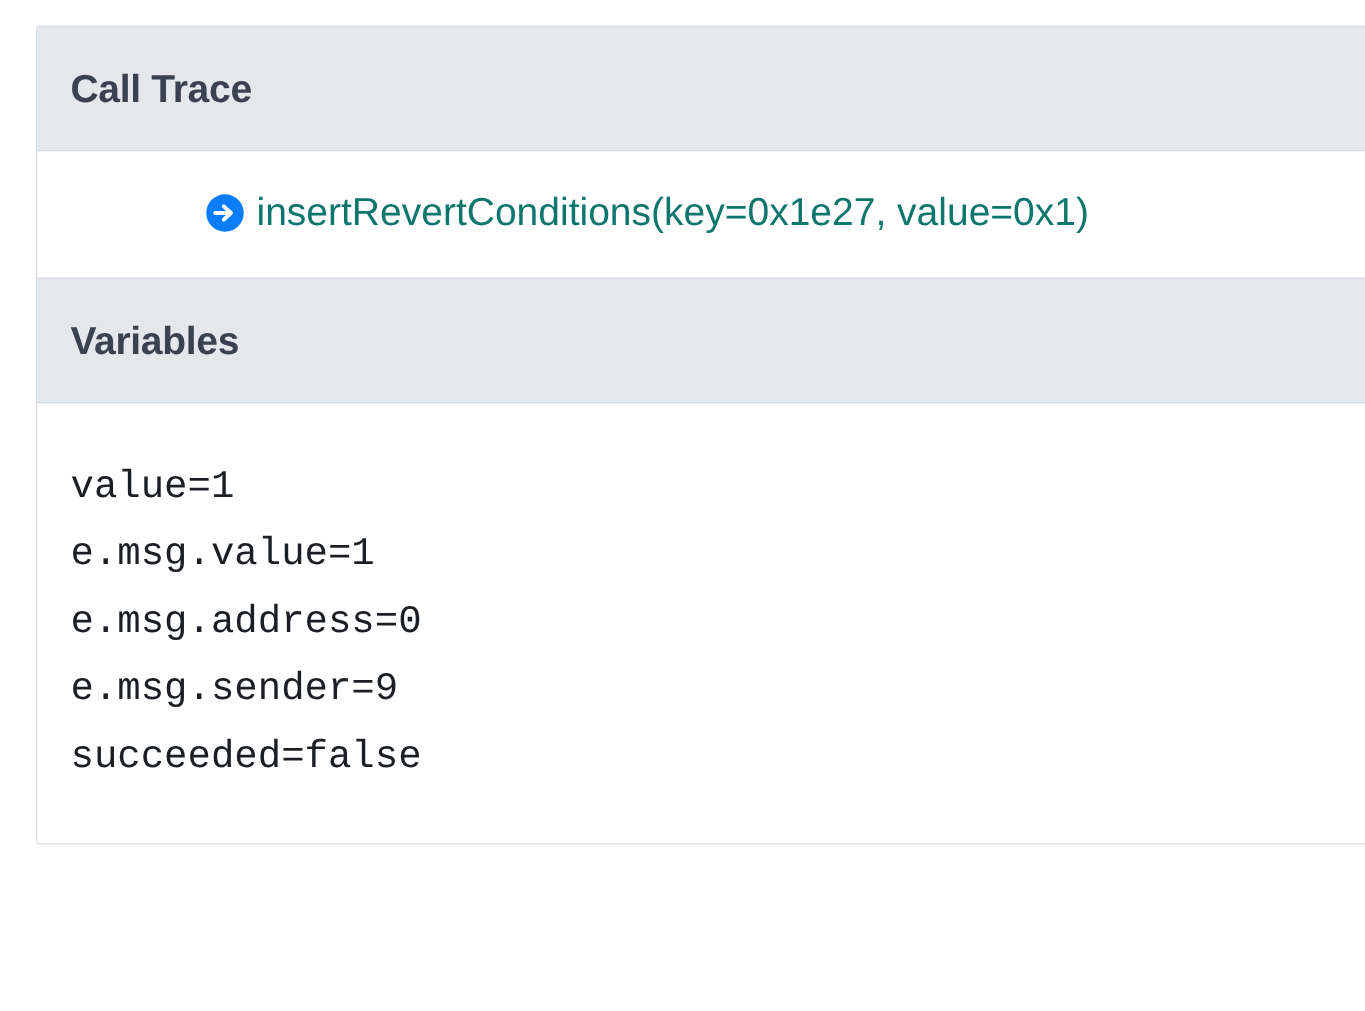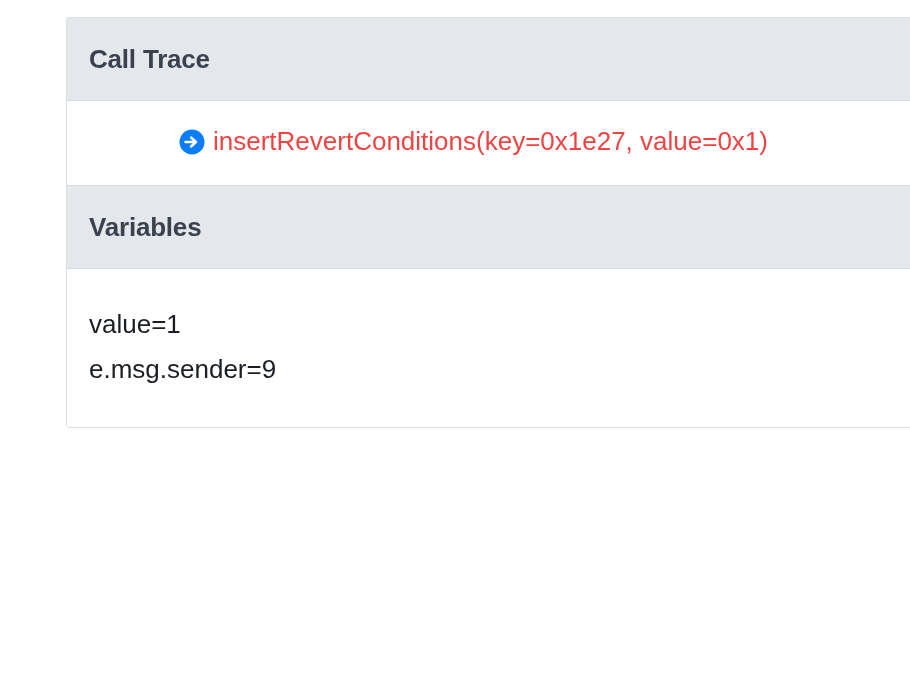--- a/index.html
+++ b/index.html
@@ -13,21 +13,20 @@
     font-family: "Liberation Sans", sans-serif;
     -webkit-font-smoothing: antialiased;
     overflow: hidden;
   }
 
   .page {
     position: relative;
     width: 784px;
     height: 674px;
     background: #ffffff;
-    margin-left: 42px;
   }
 
   
   .debug-card {
     position: absolute;
     left: 24px;
     top: 17px;
     width: 900px;           
     border: 1px solid #dde1e7;
     border-radius: 2px;
@@ -70,36 +69,37 @@
   }
   .trace-icon {
     flex: 0 0 auto;
     width: 26px;
     height: 26px;
     margin-right: 8px;
     display: block;
   }
   .trace-link {
     font-size: 26px;
-    color: #ef4444;
+    color: #0f766e;
     line-height: 1.15;
     white-space: nowrap;
     text-decoration: none;
     cursor: pointer;
   }
 
   
   .variables-body {
     padding: 33px 22px 35px 22px;
   }
   .var-line {
     font-size: 26px;
     color: #1b1f23;
     line-height: 45px;
     white-space: nowrap;
+    font-family: Liberation Mono, monospace;
   }
 </style>
 </head>
 <body>
 
 <div class="page">
 
   <div class="debug-card">
 
     <div class="section-header">
@@ -117,17 +117,20 @@
         <span class="trace-link">insertRevertConditions(key=0x1e27, value=0x1)</span>
       </div>
     </div>
 
     <div class="section-header">
       <div class="section-title">Variables</div>
     </div>
 
     <div class="section-body variables-body">
       <div class="var-line">value=1</div>
+      <div class="var-line">e.msg.value=1</div>
+      <div class="var-line">e.msg.address=0</div>
       <div class="var-line">e.msg.sender=9</div>
+      <div class="var-line">succeeded=false</div>
     </div>
 
   </div>
 </div>
 
 </body></html>

